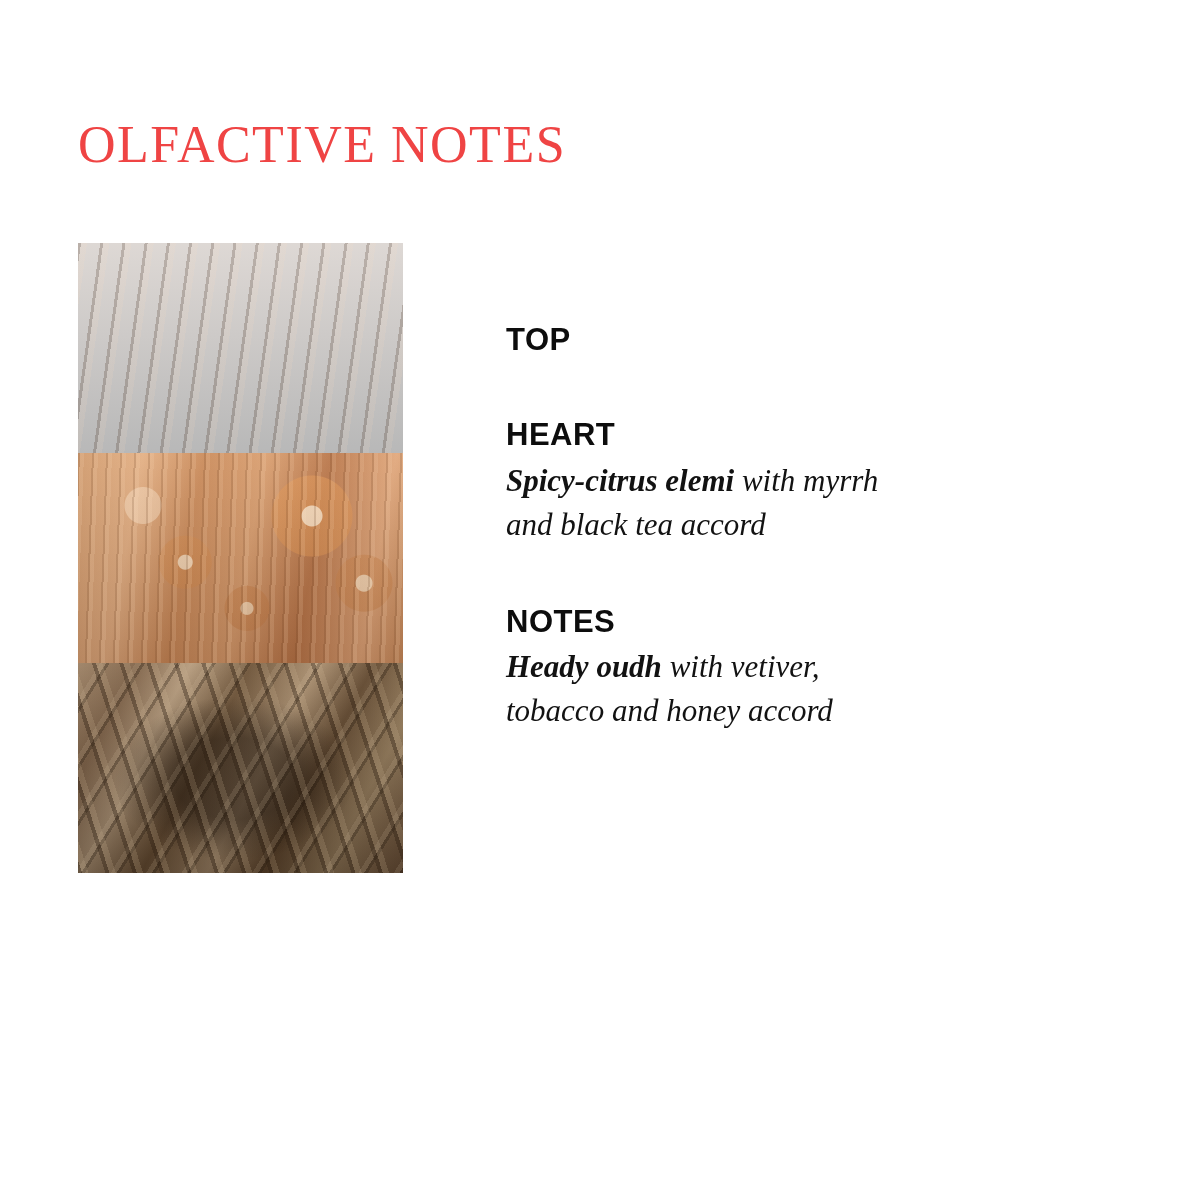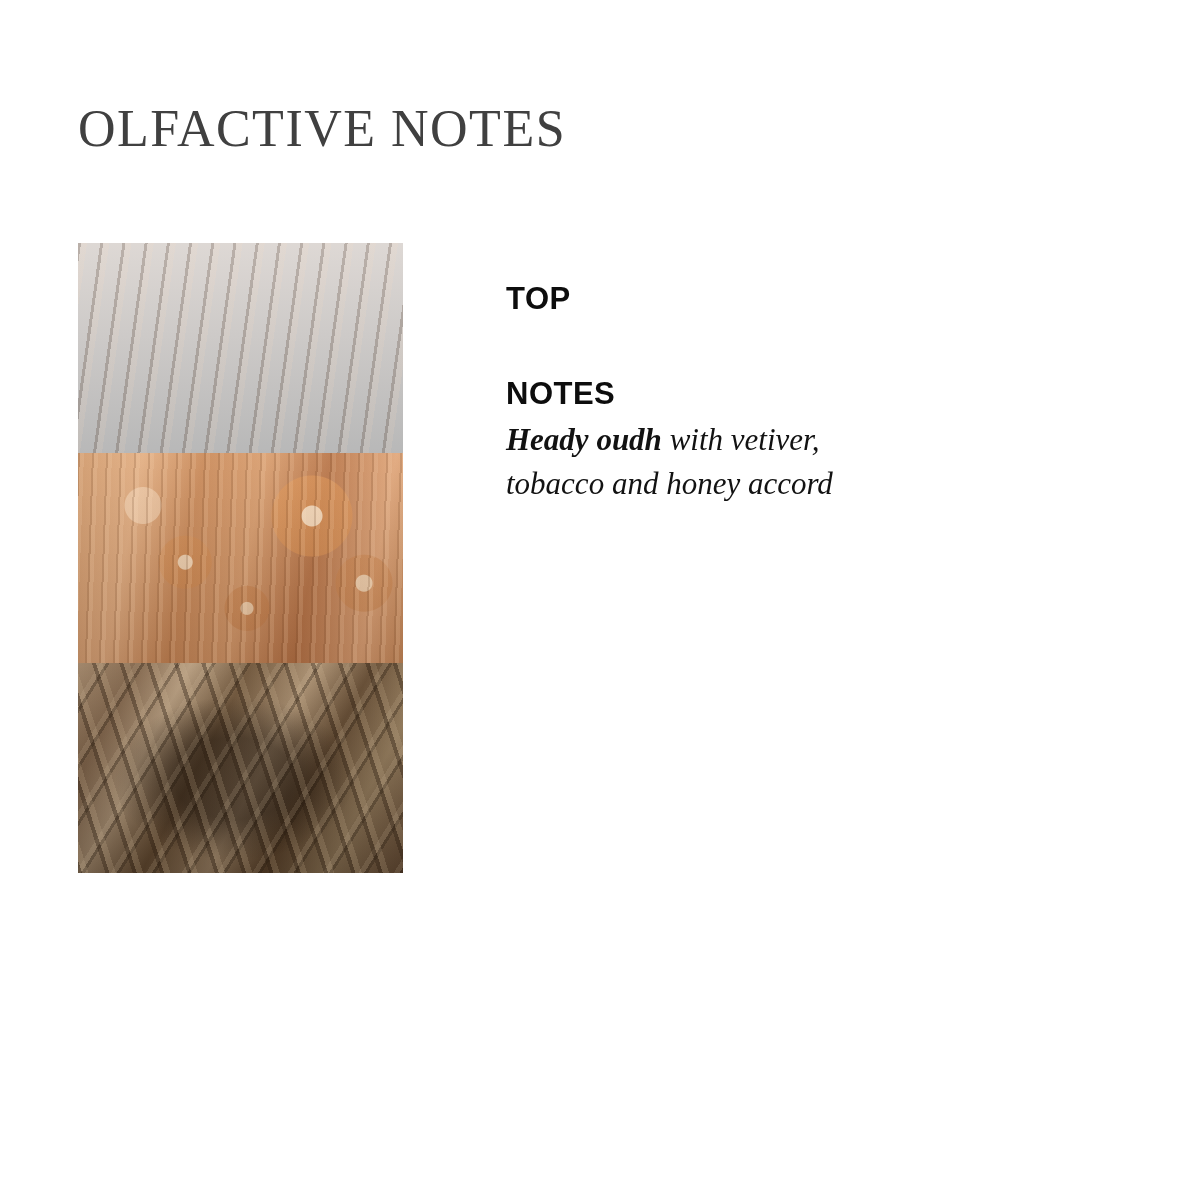--- a/index.html
+++ b/index.html
@@ -12,26 +12,26 @@
     height: 1200px;
     font-family: "Liberation Serif", serif;
     color: #111111;
     position: relative;
     overflow: hidden;
   }
 
   .page-title {
     position: absolute;
     left: 78px;
-    top: 68px;
+    top: 84px;
     font-family: "Liberation Serif", serif;
     font-size: 52px;
     letter-spacing: 1.5px;
     font-weight: 400;
-    color: #404040;
+    color: #ef4444;
     line-height: 1;
     white-space: nowrap;
   }
 
   .notes-block {
     position: absolute;
     left: 78px;
     top: 243px;
     width: 830px;
     display: flex;
@@ -128,20 +128,21 @@
   }
 
   .note-label {
     font-family: "Liberation Sans", sans-serif;
     font-weight: bold;
     font-size: 31px;
     letter-spacing: 0.5px;
     color: #0d0d0d;
     line-height: 1.25;
     margin-bottom: 4px;
+    margin-top: 41px;
   }
 
   .note-desc {
     font-family: "Liberation Serif", serif;
     font-style: italic;
     font-size: 31px;
     line-height: 1.42;
     color: #121212;
     max-width: 520px;
   }
@@ -161,20 +162,24 @@
     <div class="note-image img-resin"></div>
     <div class="note-image img-bark"></div>
   </div>
 
   <div class="text-column">
 
     <div class="note-entry">
       <div class="note-label">TOP</div>
     </div>
 
+    <div class="note-entry">
+      <div class="note-label">HEART</div>
+      <div class="note-desc"><span class="accent">Spicy-citrus elemi</span><span> with myrrh and black tea accord</span></div>
+    </div>
 
     <div class="note-entry">
       <div class="note-label">NOTES</div>
       <div class="note-desc"><span class="accent">Heady oudh</span><span> with vetiver, tobacco and honey accord</span></div>
     </div>
 
   </div>
 </div>
 
 </body></html>

